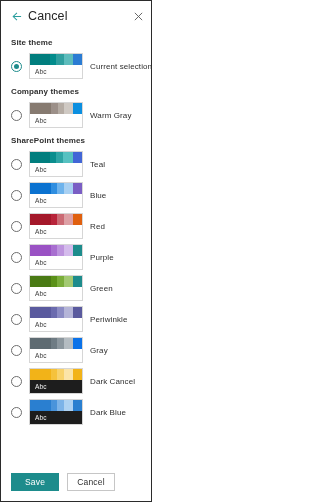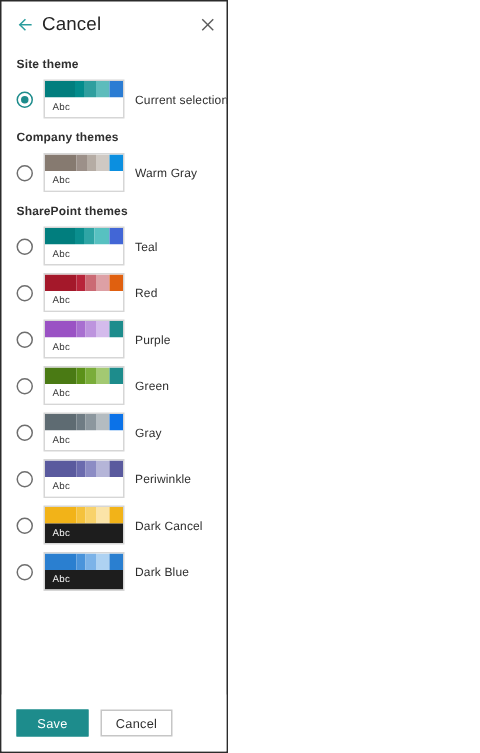--- a/index.html
+++ b/index.html
@@ -259,20 +259,34 @@
               <span style="background: rgb(66, 102, 214); width: 18%;"></span>
             </div>
             <div class="swatch-text">Abc</div>
           </div>
           <div class="theme-label">Teal</div>
         </div>
         <div class="theme-row">
           <div class="radio"></div>
           <div class="swatch">
             <div class="swatch-bands">
+              <span style="background: rgb(11, 114, 208); width: 40%;"></span>
+              <span style="background: rgb(47, 142, 224); width: 12%;"></span>
+              <span style="background: rgb(110, 179, 236); width: 14%;"></span>
+              <span style="background: rgb(168, 208, 242); width: 16%;"></span>
+              <span style="background: rgb(122, 94, 196); width: 18%;"></span>
+            </div>
+            <div class="swatch-text">Abc</div>
+          </div>
+          <div class="theme-label">Blue</div>
+        </div>
+        <div class="theme-row">
+          <div class="radio"></div>
+          <div class="swatch">
+            <div class="swatch-bands">
               <span style="background: rgb(164, 24, 42); width: 40%;"></span>
               <span style="background: rgb(184, 36, 58); width: 12%;"></span>
               <span style="background: rgb(203, 106, 116); width: 14%;"></span>
               <span style="background: rgb(221, 160, 165); width: 16%;"></span>
               <span style="background: rgb(224, 96, 15); width: 18%;"></span>
             </div>
             <div class="swatch-text">Abc</div>
           </div>
           <div class="theme-label">Red</div>
         </div>
@@ -301,46 +315,46 @@
               <span style="background: rgb(29, 140, 140); width: 18%;"></span>
             </div>
             <div class="swatch-text">Abc</div>
           </div>
           <div class="theme-label">Green</div>
         </div>
         <div class="theme-row">
           <div class="radio"></div>
           <div class="swatch">
             <div class="swatch-bands">
+              <span style="background: rgb(90, 90, 158); width: 40%;"></span>
+              <span style="background: rgb(107, 107, 174); width: 12%;"></span>
+              <span style="background: rgb(140, 140, 196); width: 14%;"></span>
+              <span style="background: rgb(181, 181, 216); width: 16%;"></span>
+              <span style="background: rgb(90, 90, 158); width: 18%;"></span>
+            </div>
+            <div class="swatch-text">Abc</div>
+          </div>
+          <div class="theme-label">Periwinkle</div>
+        </div>
+        <div class="theme-row">
+          <div class="radio"></div>
+          <div class="swatch">
+            <div class="swatch-bands">
               <span style="background: rgb(94, 107, 114); width: 40%;"></span>
               <span style="background: rgb(111, 124, 132); width: 12%;"></span>
               <span style="background: rgb(140, 151, 158); width: 14%;"></span>
               <span style="background: rgb(180, 188, 193); width: 16%;"></span>
               <span style="background: rgb(11, 114, 232); width: 18%;"></span>
             </div>
             <div class="swatch-text">Abc</div>
           </div>
           <div class="theme-label">Gray</div>
         </div>
         <div class="theme-row">
           <div class="radio"></div>
-          <div class="swatch">
-            <div class="swatch-bands">
-              <span style="background: rgb(90, 90, 158); width: 40%;"></span>
-              <span style="background: rgb(107, 107, 174); width: 12%;"></span>
-              <span style="background: rgb(140, 140, 196); width: 14%;"></span>
-              <span style="background: rgb(181, 181, 216); width: 16%;"></span>
-              <span style="background: rgb(90, 90, 158); width: 18%;"></span>
-            </div>
-            <div class="swatch-text">Abc</div>
-          </div>
-          <div class="theme-label">Periwinkle</div>
-        </div>
-        <div class="theme-row">
-          <div class="radio"></div>
           <div class="swatch dark">
             <div class="swatch-bands">
               <span style="background: rgb(242, 179, 24); width: 40%;"></span>
               <span style="background: rgb(245, 194, 60); width: 12%;"></span>
               <span style="background: rgb(248, 210, 107); width: 14%;"></span>
               <span style="background: rgb(251, 228, 168); width: 16%;"></span>
               <span style="background: rgb(242, 179, 24); width: 18%;"></span>
             </div>
             <div class="swatch-text">Abc</div>
           </div>

